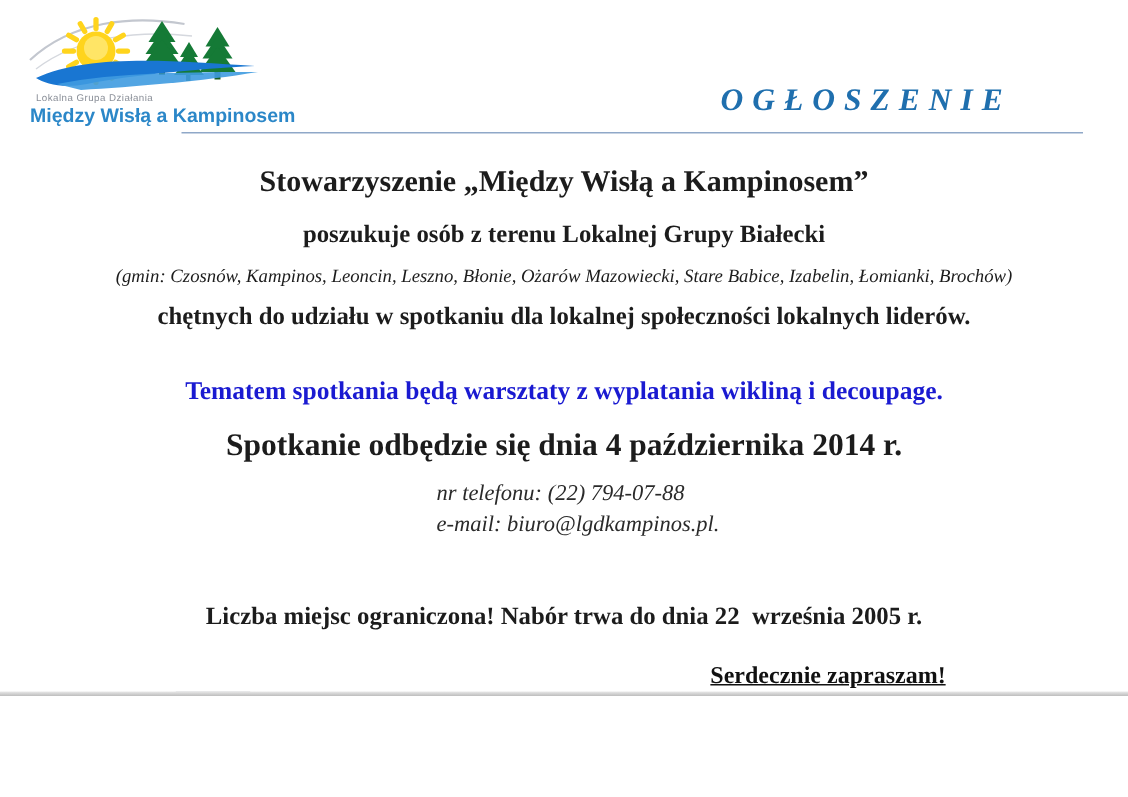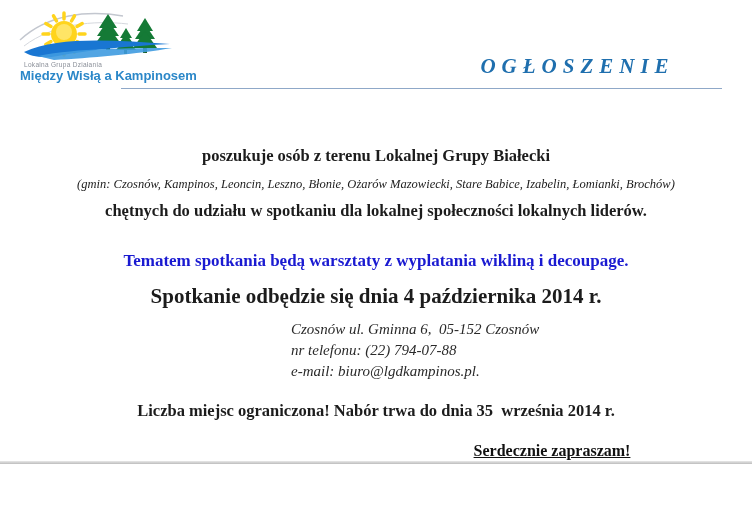--- a/index.html
+++ b/index.html
@@ -83,33 +83,33 @@
       <path d="M6,46 C40,30 95,34 152,38 C112,40 70,44 40,50 C24,53 12,50 6,46 Z" fill="#1976d2"></path>
       <path d="M20,50 C60,42 112,42 154,42 C120,48 70,52 36,54 Z" fill="#3f9be0" opacity="0.9"></path>
     </svg>
     <div class="logo-sub">Lokalna Grupa Działania</div>
     <div class="logo-title">Między Wisłą a Kampinosem</div>
   </div>
 
   <div class="page-title">OGŁOSZENIE</div>
   <div class="header-rule"></div>
 
+  <div class="cline p-org">Stowarzyszenie „Między Wisłą a Kampinosem”</div>
   <div class="cline p-seek">poszukuje osób z terenu Lokalnej Grupy Białecki</div>
   <div class="cline p-gminy">(gmin: Czosnów, Kampinos, Leoncin, Leszno, Błonie, Ożarów Mazowiecki, Stare Babice, Izabelin, Łomianki, Brochów)</div>
   <div class="cline p-target">chętnych do udziału w spotkaniu dla lokalnej społeczności lokalnych liderów.</div>
   <div class="cline p-topic">Tematem spotkania będą warsztaty z wyplatania wikliną i decoupage.</div>
   <div class="cline p-date">Spotkanie odbędzie się dnia 4 października 2014 r.</div>
 
   <div class="contact">
-    <div class="pre">Czosnów ul. Gminna 6,  05-152 Czosnów</div>
     <div>nr telefonu: (22) 794-07-88</div>
     <div>e-mail: biuro@lgdkampinos.pl.</div>
   </div>
 
-  <div class="cline p-limit pre">Liczba miejsc ograniczona! Nabór trwa do dnia 35  września 2014 r.</div>
+  <div class="cline p-limit pre">Liczba miejsc ograniczona! Nabór trwa do dnia 22  września 2005 r.</div>
 
   <div class="sig-line sig-invite">Serdecznie zapraszam!</div>
   <div class="sig-line sig-name">Paweł Białecki</div>
 
   <div class="eu-logo">
     <svg width="62" height="40" viewBox="0 0 62 40">
       <rect width="62" height="40" fill="#003399"></rect>
       <g fill="#ffcc00" font-size="6" text-anchor="middle" font-family="'DejaVu Sans',sans-serif">
         <text x="43" y="21">★</text>
           <text x="41.4" y="27">★</text>

